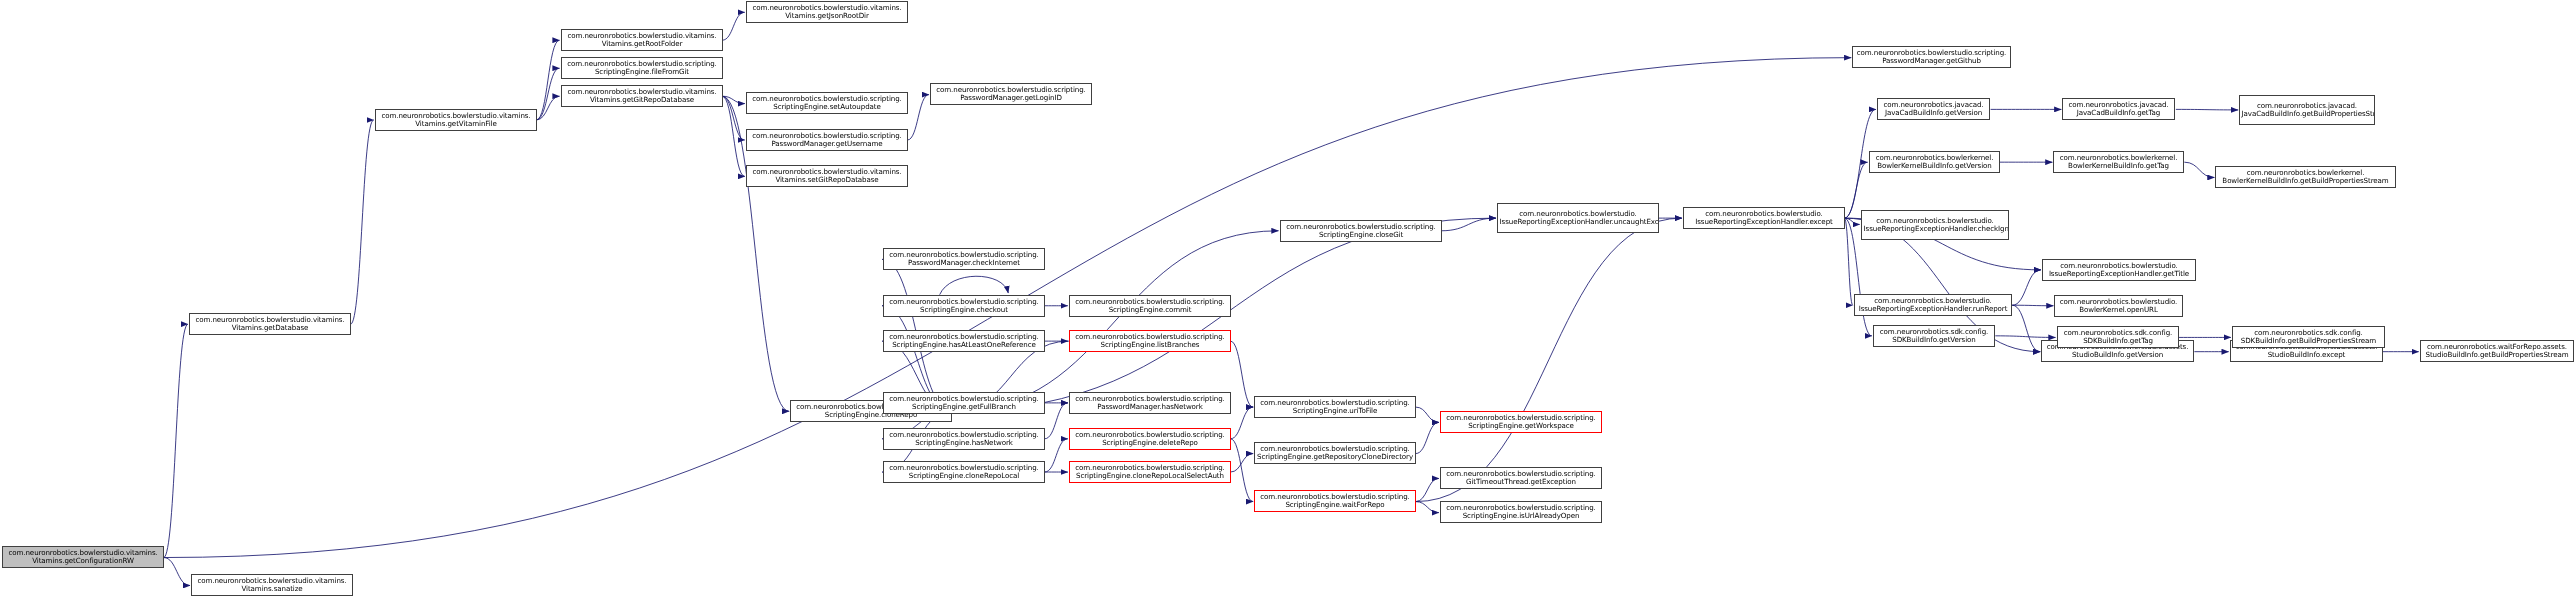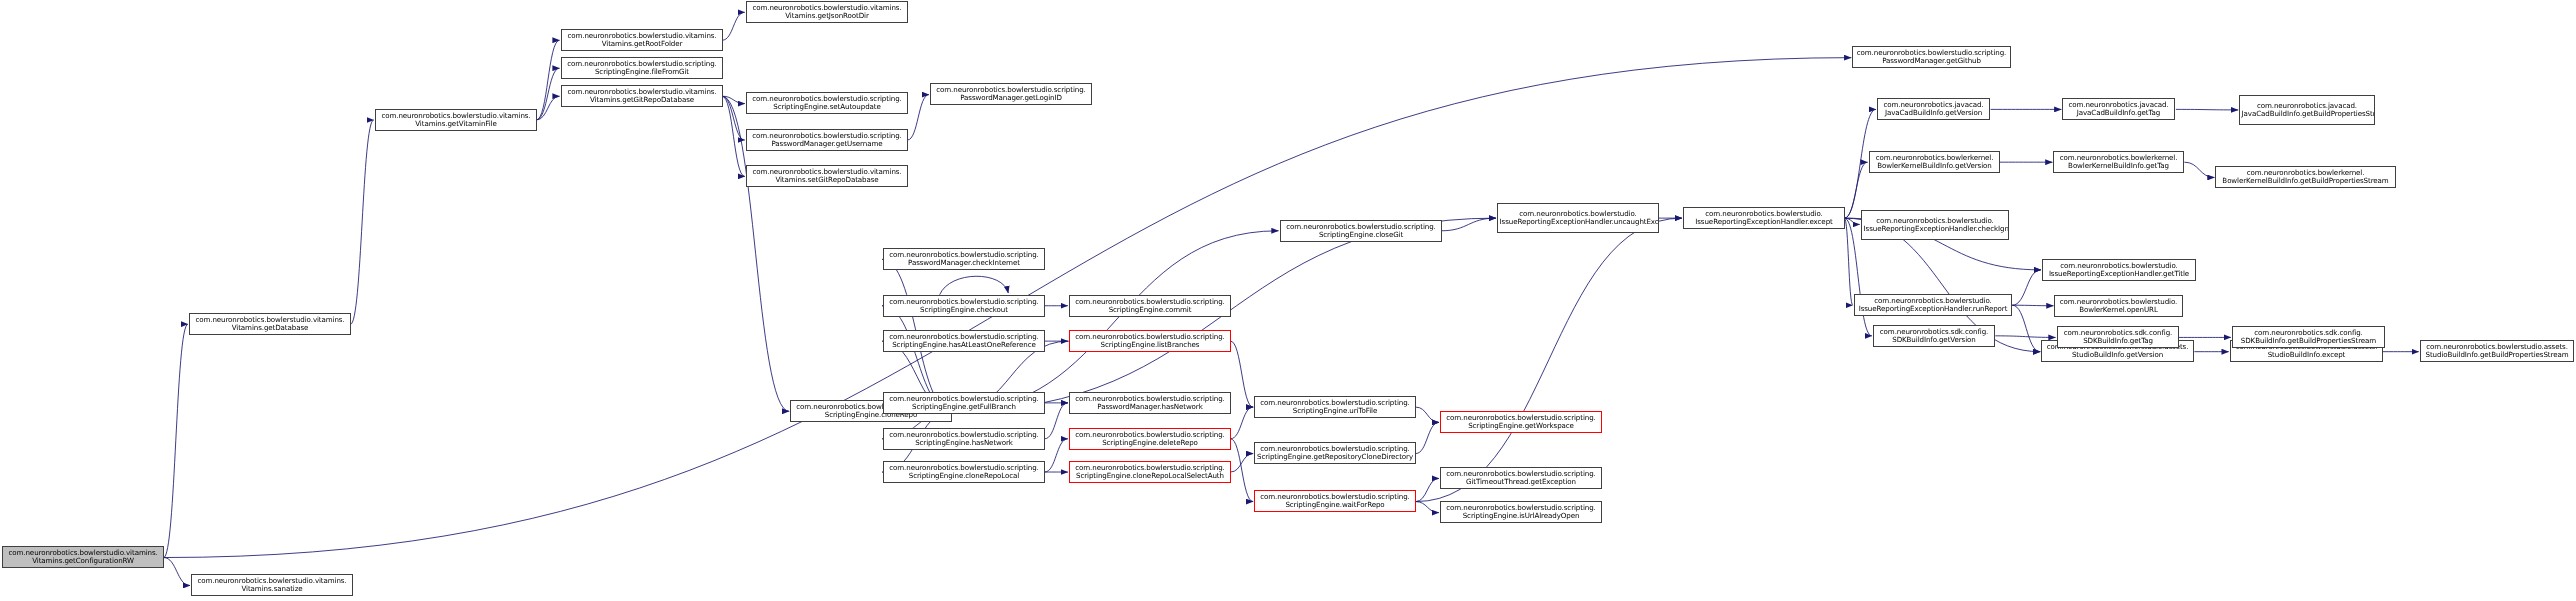--- a/index.html
+++ b/index.html
@@ -188,21 +188,21 @@
       <div class="node" style="left: 2042px; top: 259px; width: 154px; height: 22px;"><span class="node-label">com.neuronrobotics.bowlerstudio.
 IssueReportingExceptionHandler.getTitle</span></div>
       <div class="node" style="left: 1854px; top: 294px; width: 158px; height: 22px;"><span class="node-label">com.neuronrobotics.bowlerstudio.
 IssueReportingExceptionHandler.runReport</span></div>
       <div class="node" style="left: 2054px; top: 295px; width: 129px; height: 22px;"><span class="node-label">com.neuronrobotics.bowlerstudio.
 BowlerKernel.openURL</span></div>
       <div class="node" style="left: 2041px; top: 340px; width: 153px; height: 22px;"><span class="node-label">com.neuronrobotics.bowlerstudio.assets.
 StudioBuildInfo.getVersion</span></div>
       <div class="node" style="left: 2230px; top: 340px; width: 153px; height: 22px;"><span class="node-label">com.neuronrobotics.bowlerstudio.assets.
 StudioBuildInfo.except</span></div>
-      <div class="node" style="left: 2420px; top: 340px; width: 154px; height: 22px;"><span class="node-label">com.neuronrobotics.bowlerstudio.assets.
+      <div class="node" style="left: 2420px; top: 340px; width: 154px; height: 22px;"><span class="node-label">com.neuronrobotics.waitForRepo.assets.
 StudioBuildInfo.getBuildPropertiesStream</span></div>
       <div class="node" style="left: 1873px; top: 325px; width: 122px; height: 22px;"><span class="node-label">com.neuronrobotics.sdk.config.
 SDKBuildInfo.getVersion</span></div>
       <div class="node" style="left: 2057px; top: 326px; width: 122px; height: 22px;"><span class="node-label">com.neuronrobotics.sdk.config.
 SDKBuildInfo.getTag</span></div>
       <div class="node" style="left: 2232px; top: 326px; width: 153px; height: 22px;"><span class="node-label">com.neuronrobotics.sdk.config.
 SDKBuildInfo.getBuildPropertiesStream</span></div>
       <div class="node" style="left: 1852px; top: 46px; width: 159px; height: 22px;"><span class="node-label">com.neuronrobotics.bowlerstudio.scripting.
 PasswordManager.getGithub</span></div>
     </div>

